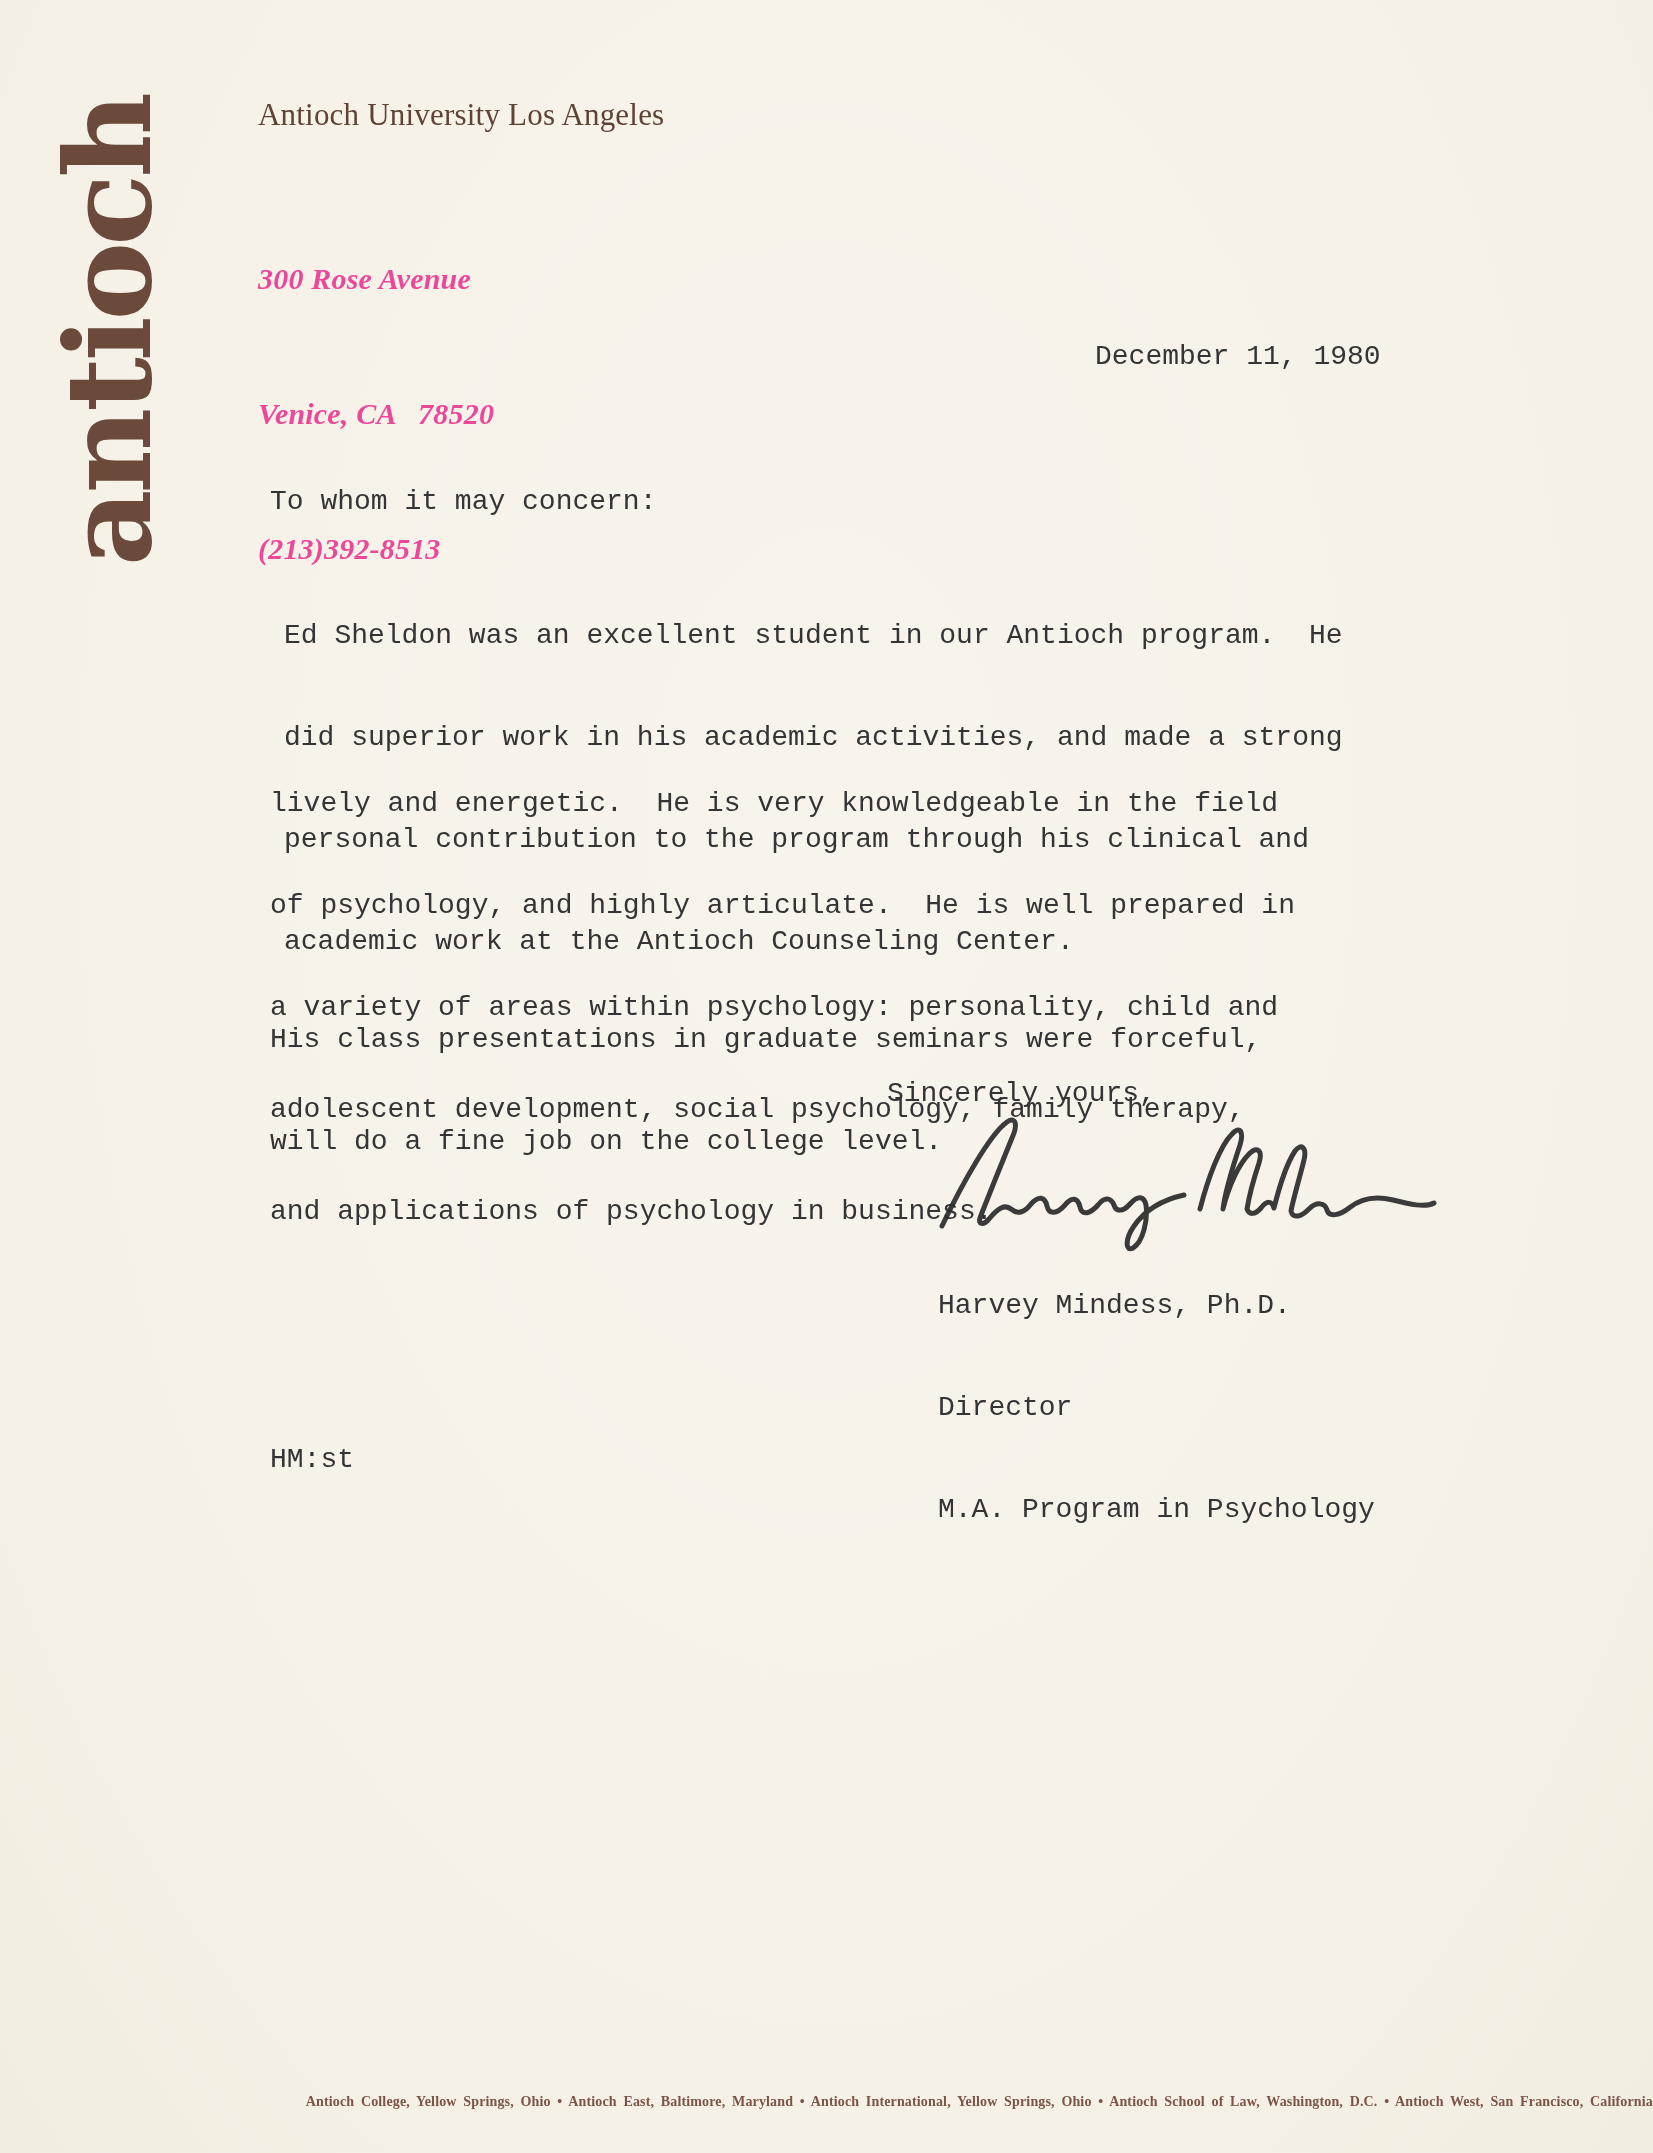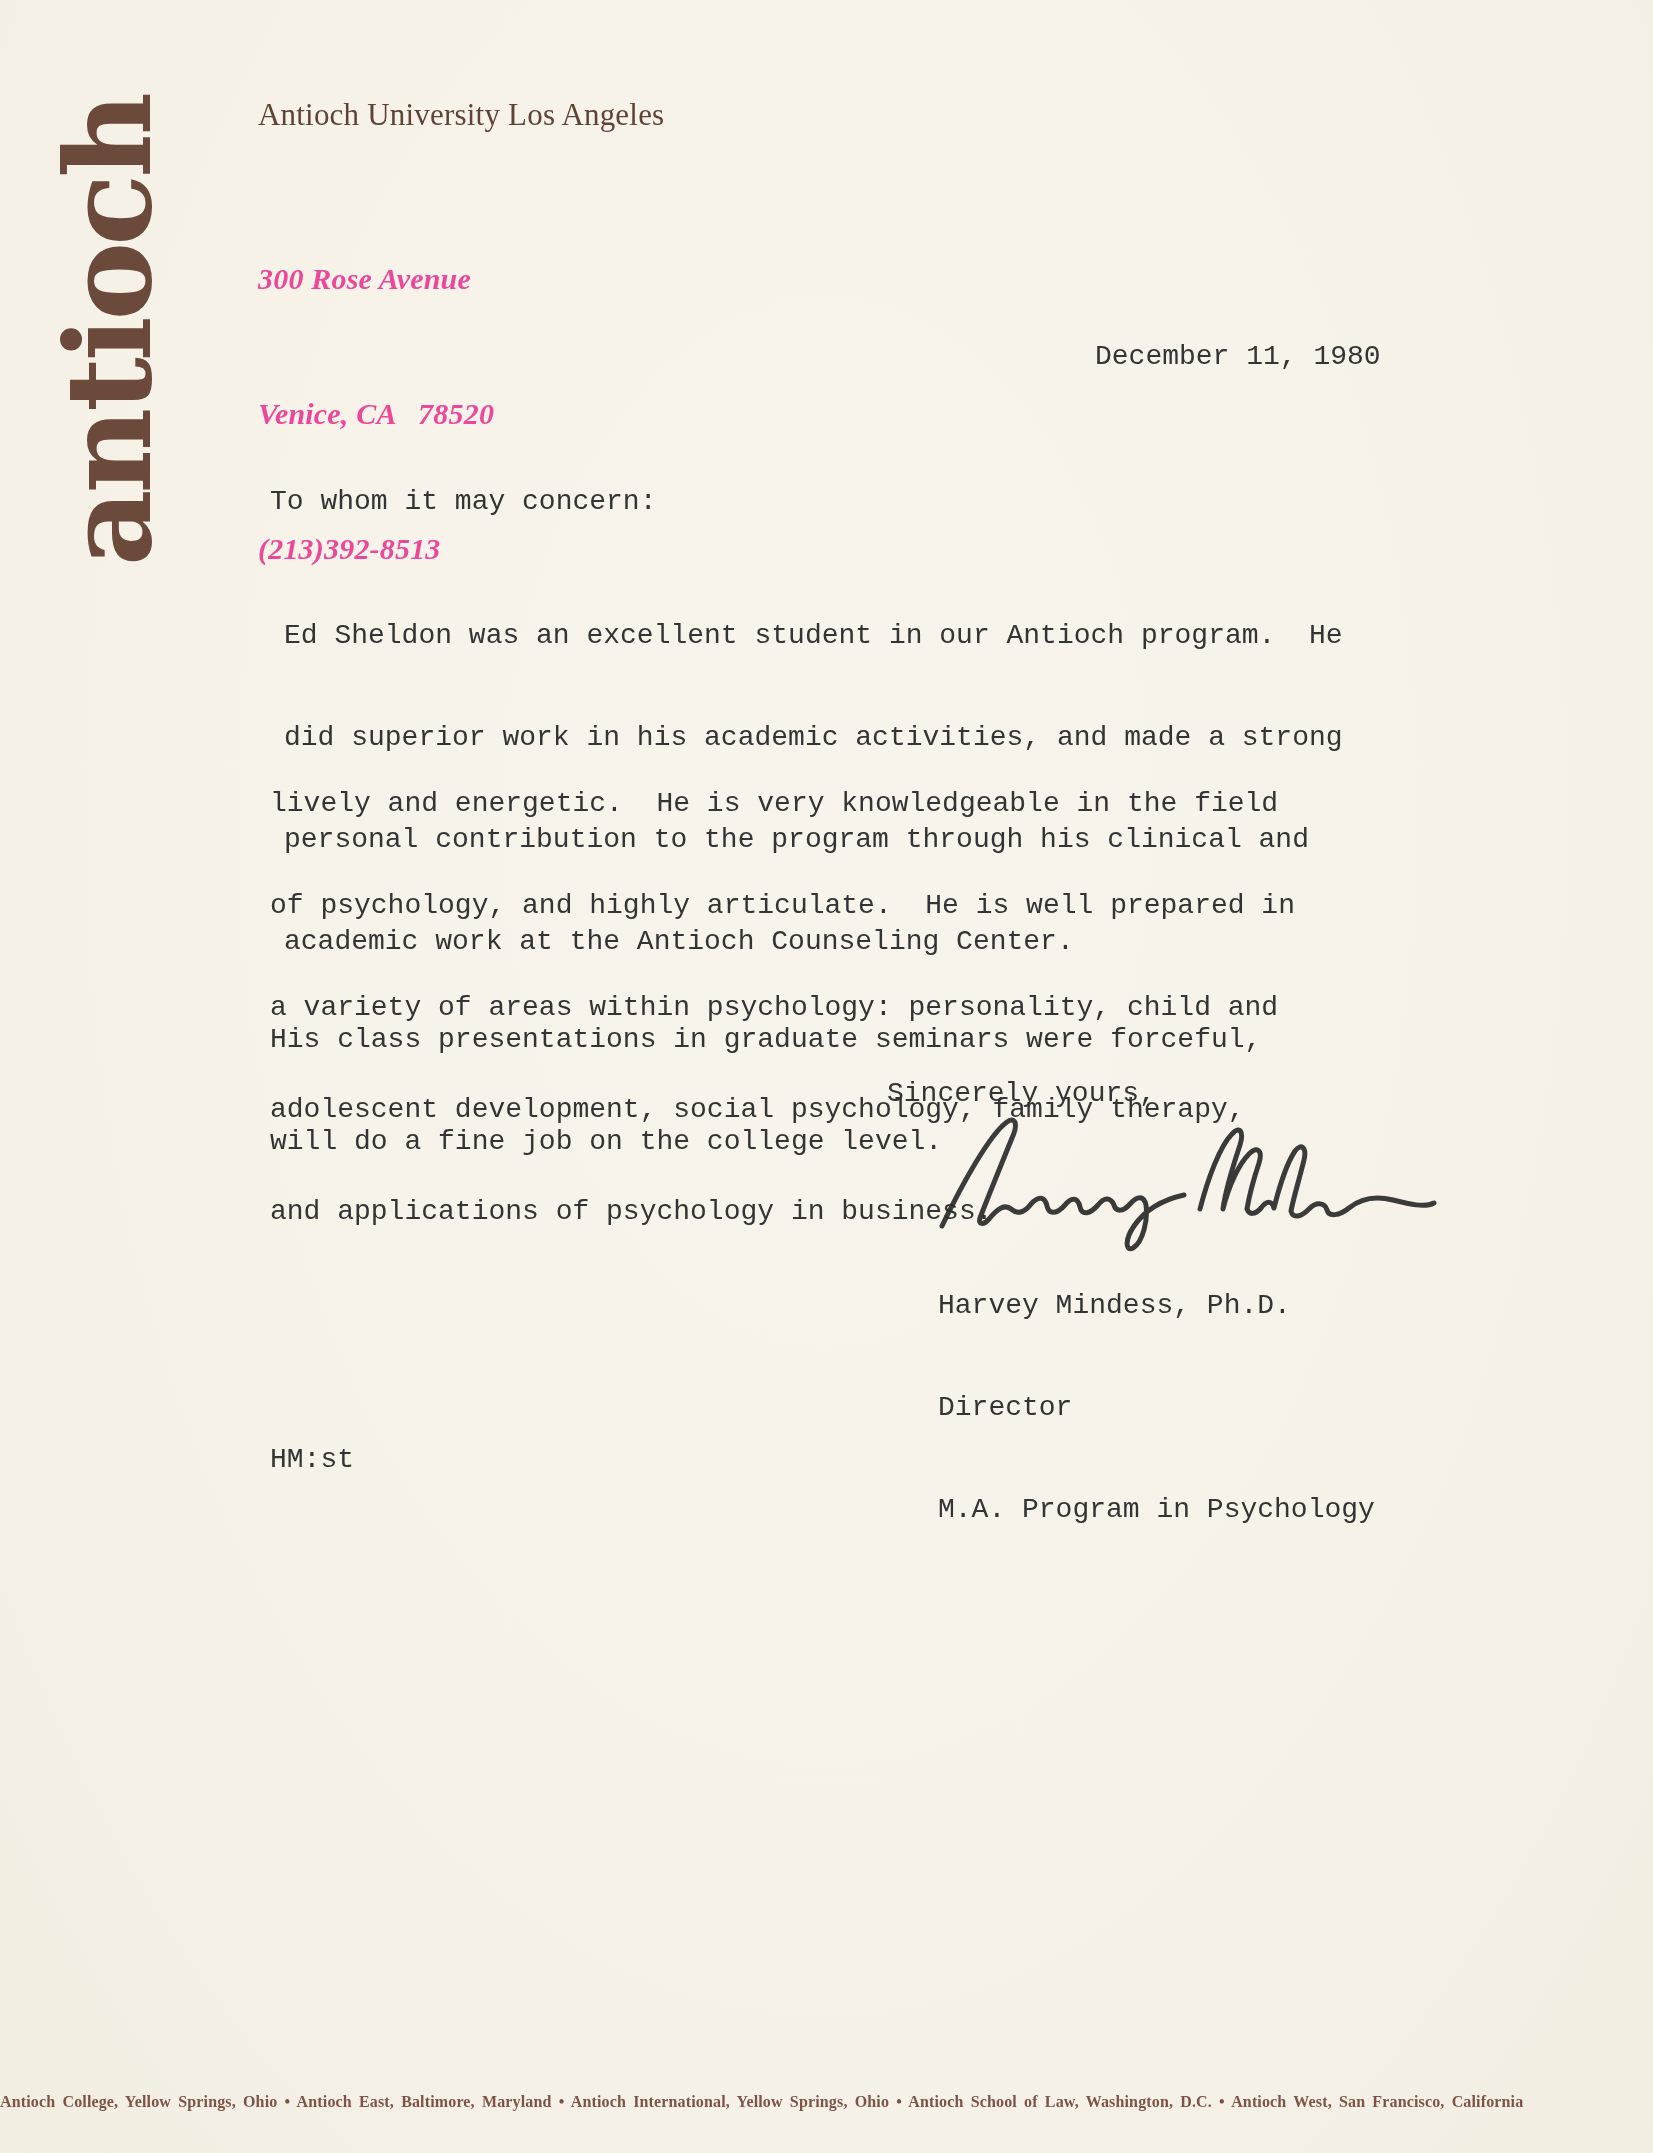--- a/index.html
+++ b/index.html
@@ -30,22 +30,22 @@
   
   .typed{
     position:absolute;
     font-family:"Liberation Mono", monospace;
     font-size:28px;line-height:34px;color:#343434;
     white-space:pre;letter-spacing:0;
   }
   .line{white-space:pre;}
   .sig-svg{position:absolute;left:928px;top:1108px;width:522px;height:162px;}
   .footer-line{
-    position:absolute;left:0;right:0;top:2092px;text-align:left;
-    font-size:16px;font-weight:700;color:#7d5348;
+    position:absolute;left:0;right:0;top:2092px;text-align:right;
+    font-size:14px;font-weight:700;color:#7d5348;
     letter-spacing:.15px;word-spacing:3px;line-height:20px;
   }
 </style>
 </head>
 <body>
 
 <div class="logo-vert">antioch</div>
 
 <div class="lh-head">Antioch University Los Angeles</div>
 

